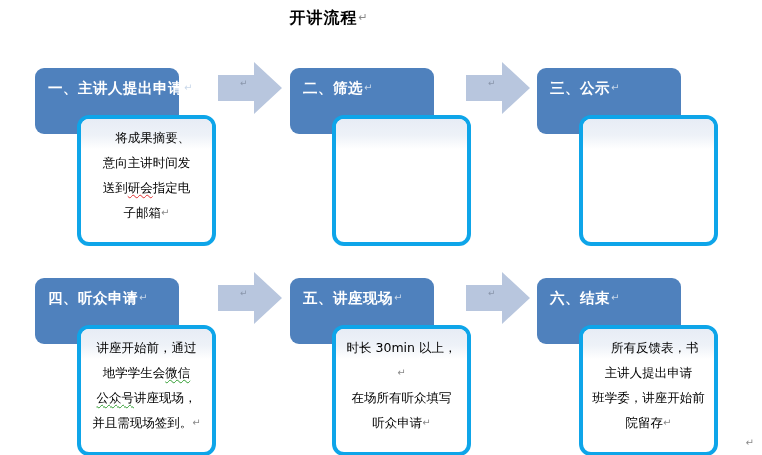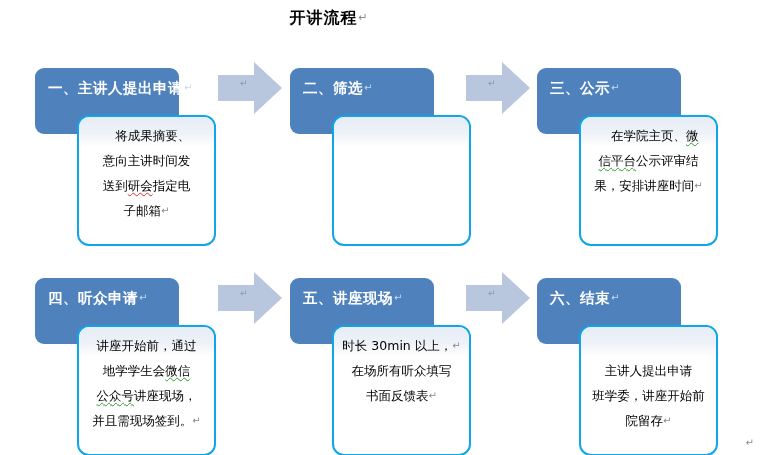--- a/index.html
+++ b/index.html
@@ -70,21 +70,21 @@
     margin-left: 1px;
   }
 
   .step-body {
     position: absolute;
     left: 42px;
     top: 47px;
     width: 139px;
     height: 131px;
     background: #ffffff;
-    border: 2px solid #0ea5e9;
+    border: 4px solid #0ea5e9;
     border-radius: 12px;
     box-sizing: border-box;
     overflow: hidden;
   }
   .step-body-sheen {
     position: absolute;
     left: 0;
     top: 0;
     right: 0;
     height: 30px;
@@ -193,25 +193,20 @@
 </div>
 
 <div class="step" style="left:537px; top:68px;">
   <div class="step-header">
     <div class="step-header-label">
       <span>三、公示</span><span class="pilcrow">↵</span>
     </div>
   </div>
   <div class="step-body">
     <div class="step-body-sheen"></div>
-    <div class="step-body-text">
-      <span>　在学院主页、</span><span class="sq-green">微</span><br>
-      <span class="sq-green">信平台</span><span>公示评审结</span><br>
-      <span>果，安排讲座时间</span><span class="pilcrow">↵</span>
-    </div>
   </div>
 </div>
 
 <div class="step" style="left:35px; top:278px;">
   <div class="step-header">
     <div class="step-header-label">
       <span>四、听众申请</span><span class="pilcrow">↵</span>
     </div>
   </div>
   <div class="step-body">
@@ -236,42 +231,42 @@
   <div class="step-header">
     <div class="step-header-label">
       <span>五、讲座现场</span><span class="pilcrow">↵</span>
     </div>
   </div>
   <div class="step-body">
     <div class="step-body-sheen"></div>
     <div class="step-body-text">
       <span>时长 30min 以上，</span><span class="pilcrow">↵</span><br>
       <span>在场所有听众填写</span><br>
-      <span>书面反馈表</span><span class="pilcrow">↵</span>
+      <span>听众申请</span><span class="pilcrow">↵</span>
     </div>
   </div>
 </div>
 
 <div class="arrow" style="left:466px; top:272px;">
   <svg width="64" height="52" viewBox="0 0 64 52">
     <polygon points="0,13 36,13 36,0 64,26 36,52 36,39 0,39" fill="#b8c6de"></polygon>
   </svg>
   <span class="arrow-mark">↵</span>
 </div>
 
 <div class="step" style="left:537px; top:278px;">
   <div class="step-header">
     <div class="step-header-label">
       <span>六、结束</span><span class="pilcrow">↵</span>
     </div>
   </div>
   <div class="step-body">
     <div class="step-body-sheen"></div>
     <div class="step-body-text">
-      <br>
+      <span>　所有反馈表，书</span><br>
       <span>主讲人提出申请</span><br>
       <span>班学委，讲座开始前</span><br>
       <span>院留存</span><span class="pilcrow">↵</span>
     </div>
   </div>
 </div>
 
 <span id="trailing-mark">↵</span>
 
 </body></html>

